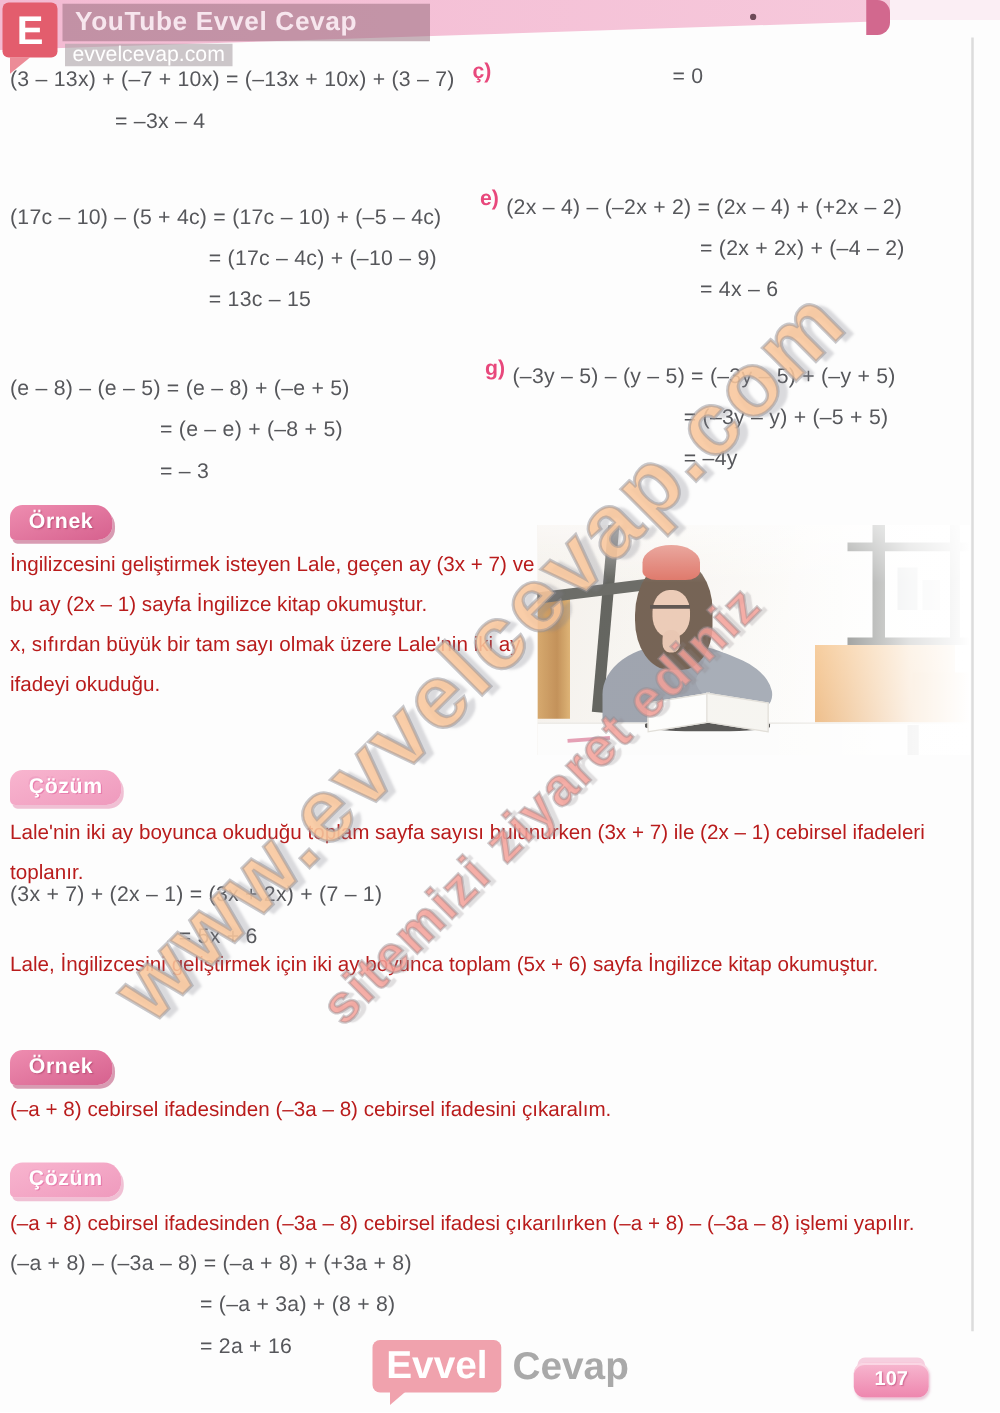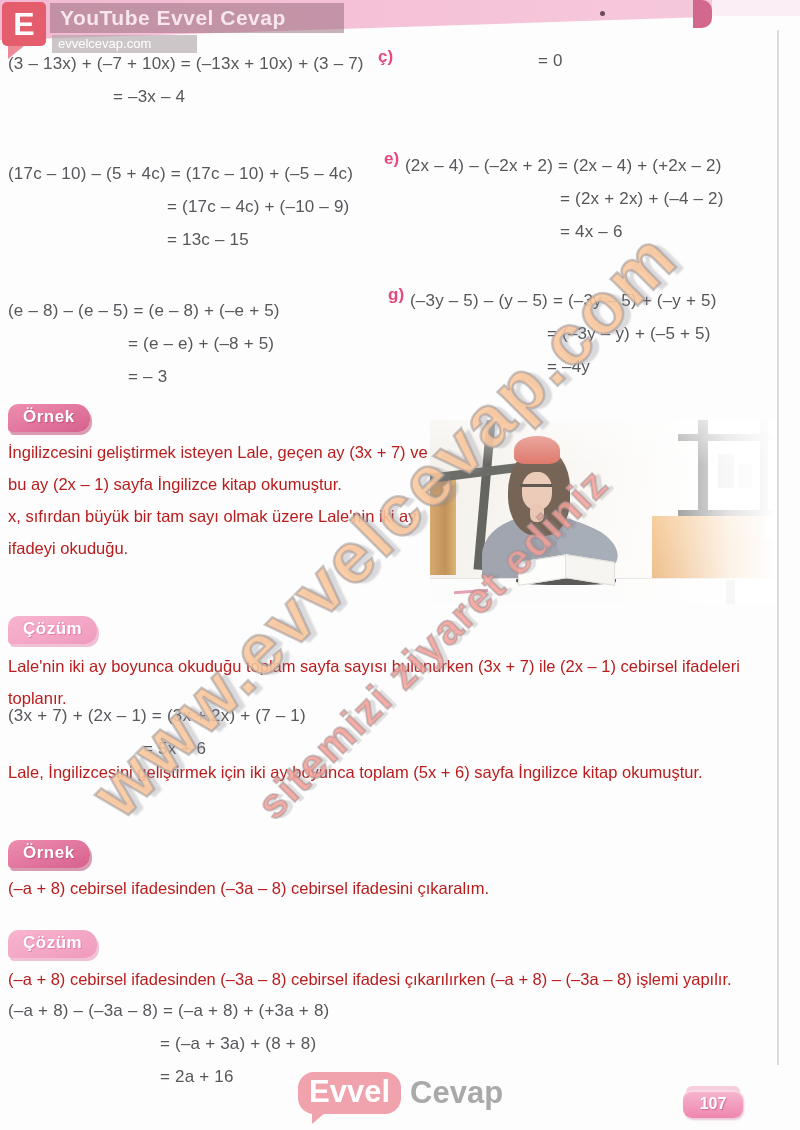--- a/index.html
+++ b/index.html
@@ -21,22 +21,22 @@
     display:flex; align-items:center; justify-content:center;
   }
   .logo-tail { position:absolute; left:8px; top:46px; width:0; height:0; z-index:3;
     border-top:13px solid #ec8b97; border-right:16px solid transparent; }
   .channel-band {
     position:absolute; left:50px; top:3px; width:294px; height:30px; z-index:3;
     background:rgba(146,104,120,0.5); color:#f7e6ee; font-size:21px; font-weight:600;
     letter-spacing:0.5px; line-height:30px; padding-left:10px; box-sizing:border-box;
   }
   .site-band {
-    position:absolute; left:52px; top:35px; width:145px; height:18px; z-index:3;
-    background:rgba(172,162,167,0.6); color:#ffffff; font-size:13px; line-height:18px;
+    position:absolute; left:52px; top:35px; width:134px; height:18px; z-index:3;
+    background:rgba(172,162,167,0.6); color:#ffffff; font-size:17px; line-height:18px;
     padding-left:6px; box-sizing:border-box;
   }
   .header-dot { position:absolute; left:600px; top:11px; width:5px; height:5px; border-radius:50%; background:#6e4a58; z-index:3; }
   .edge-line { position:absolute; left:777px; top:30px; width:2px; height:1035px; background:#dcdcdc; z-index:1; }
 
   
   .eq-block { position:absolute; z-index:10; }
   .eq-line { font-size:17px; color:#56575b; letter-spacing:0.2px; line-height:27px; margin-bottom:6px; white-space:nowrap; }
   .eq-label { position:absolute; font-size:17px; font-weight:600; color:#e8487c; z-index:10; }
 
@@ -94,21 +94,21 @@
   }
   .wm-small {
     left:248px; top:795px; transform:rotate(-45deg); font-size:42px; letter-spacing:2px;
     color:rgba(243,160,152,0.85);
     -webkit-text-stroke:2px rgba(150,140,145,0.45);
     text-shadow:4px 4px 1px rgba(140,130,135,0.25);
   }
 
   
   .footer-logo { position:absolute; left:298px; top:1072px; z-index:10; display:flex; align-items:center; }
-  .footer-logo .evvel { background:#f0a2ad; color:#fff; font-weight:bold; font-size:31px; padding:2px 11px 4px; border-radius:16px; }
+  .footer-logo .evvel { background:#f0a2ad; color:#fff; font-weight:bold; font-size:31px; padding:2px 11px 4px; border-radius:6px; }
   .footer-logo .tail { position:absolute; left:14px; top:40px; width:0; height:0; border-top:12px solid #f0a2ad; border-right:14px solid transparent; }
   .footer-logo .cevap { color:#a9a9a9; font-weight:bold; font-size:31px; margin-left:9px; }
   .page-badge-glow { position:absolute; left:686px; top:1086px; width:54px; height:12px; background:#f6cfdf; border-radius:6px; z-index:9; }
   .page-badge {
     position:absolute; left:683px; top:1090px; width:60px; height:28px; z-index:10;
     background:linear-gradient(180deg,#f7b8d0,#ee86ae); border-radius:9px;
     box-shadow:inset 0 2px 0 rgba(255,255,255,0.45), 1px 2px 2px rgba(200,120,160,0.4);
     color:#fff; font-weight:bold; font-size:16px; display:flex; align-items:center; justify-content:center;
     text-shadow:1px 1px 1px rgba(180,60,110,0.5);
   }
@@ -123,21 +123,21 @@
   <div class="banner-cap"></div>
   <div class="logo-tail"></div>
   <div class="logo-box">E</div>
   <div class="channel-band">YouTube Evvel Cevap</div>
   <div class="site-band">evvelcevap.com</div>
   <div class="header-dot"></div>
   <div class="edge-line"></div>
 
   <div class="eq-block" style="left:8px;top:50px;">
     <div class="eq-line">(3 – 13x) + (–7 + 10x) = (–13x + 10x) + (3 – 7)</div>
-    <div class="eq-line" style="margin-left:105px;">= –3x – 4</div>
+    <div class="eq-line" style="margin-left:84px;">= –3x – 4</div>
   </div>
   <div class="eq-label" style="left:378px;top:47px;">ç)</div>
   <div class="eq-block" style="left:402px;top:47px;">
     <div class="eq-line" style="margin-left:136px;">= 0</div>
   </div>
 
   <div class="eq-block" style="left:8px;top:160px;">
     <div class="eq-line">(17c – 10) – (5 + 4c) = (17c – 10) + (–5 – 4c)</div>
     <div class="eq-line" style="margin-left:159px;">= (17c – 4c) + (–10 – 9)</div>
     <div class="eq-line" style="margin-left:159px;">= 13c – 15</div>

